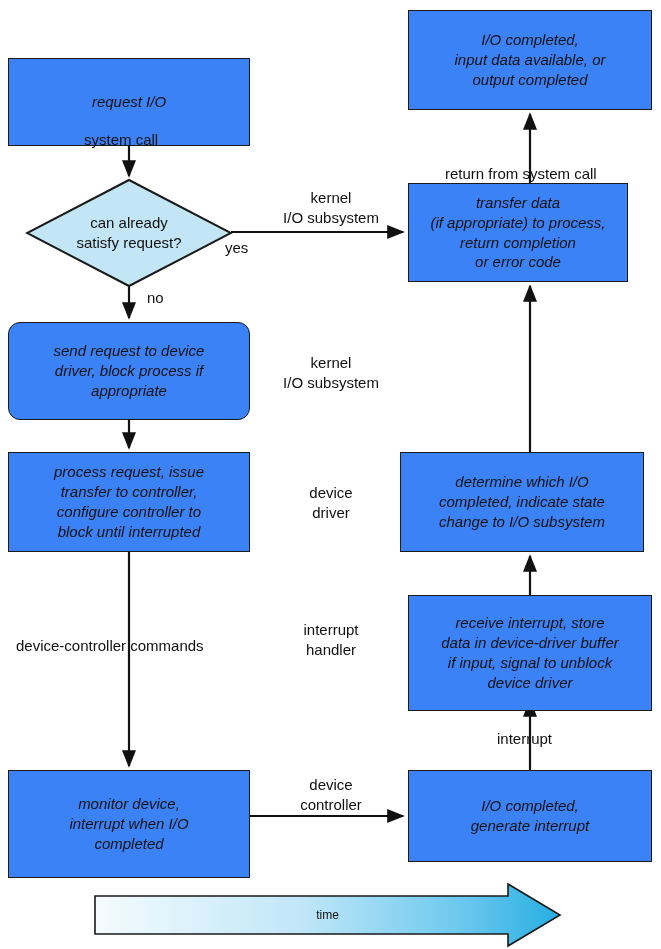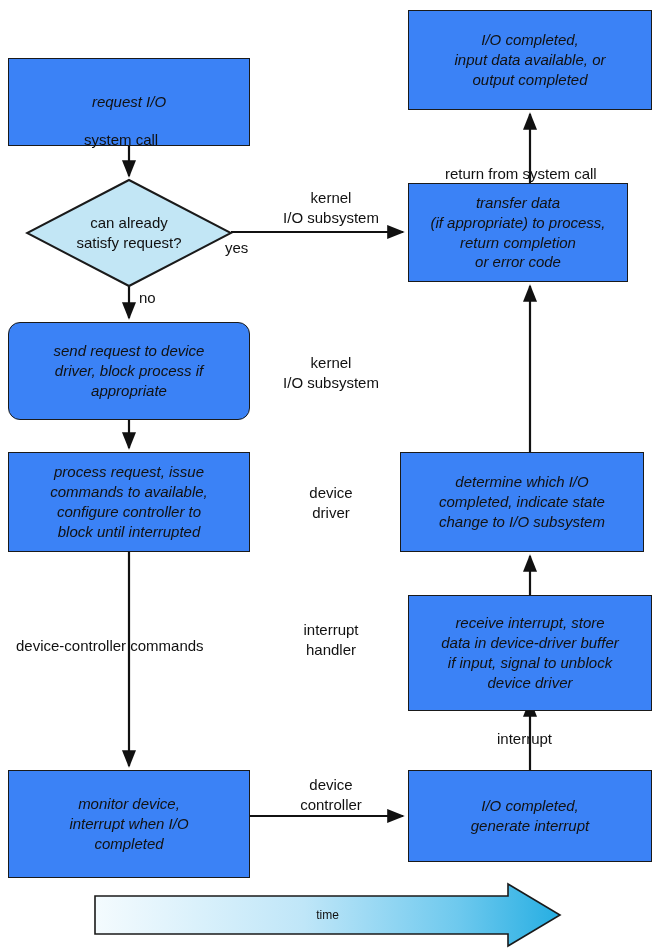--- a/index.html
+++ b/index.html
@@ -133,21 +133,21 @@
     </svg>
     <div class="diamond-label">can already
 satisfy request?</div>
   </div>
 
   <div class="box" style="left:8px;  top:322px; width:242px; height:98px;border-radius:12px;">send request to device
 driver, block process if
 appropriate</div>
 
   <div class="box" style="left:8px;  top:452px; width:242px; height:100px;">process request, issue
-commands to available,
+transfer to controller,
 configure controller to
 block until interrupted</div>
 
   <div class="box" style="left:8px;  top:770px; width:242px; height:108px;">monitor device,
 interrupt when I/O
 completed</div>
 
   <div class="box" style="left:408px; top:10px;  width:244px; height:100px;">I/O completed,
 input data available, or
 output completed</div>
@@ -182,21 +182,21 @@
   <div class="lane-label" style="left:258px; top:620px; width:146px;">interrupt
 handler</div>
 
   <div class="lane-label" style="left:258px; top:775px; width:146px;">device
 controller</div>
 
   <div class="edge-label" style="left:84px;  top:130px;">system call</div>
 
   <div class="edge-label" style="left:225px; top:238px;">yes</div>
 
-  <div class="edge-label" style="left:139px; top:288px;text-align:center;">no</div>
+  <div class="edge-label" style="left:147px; top:288px;text-align:center;">no</div>
 
   <div class="edge-label" style="left:445px; top:140px;margin-top:24px;">return from system call</div>
 
   <div class="edge-label" style="left:16px;  top:636px;">device-controller commands</div>
 
   <div class="edge-label" style="left:497px; top:729px;">interrupt</div>
 
   <div class="time-wrap" style="left:95px; top:884px; width:465px; height:62px;">
     <div class="time-label">time</div>
   </div>

